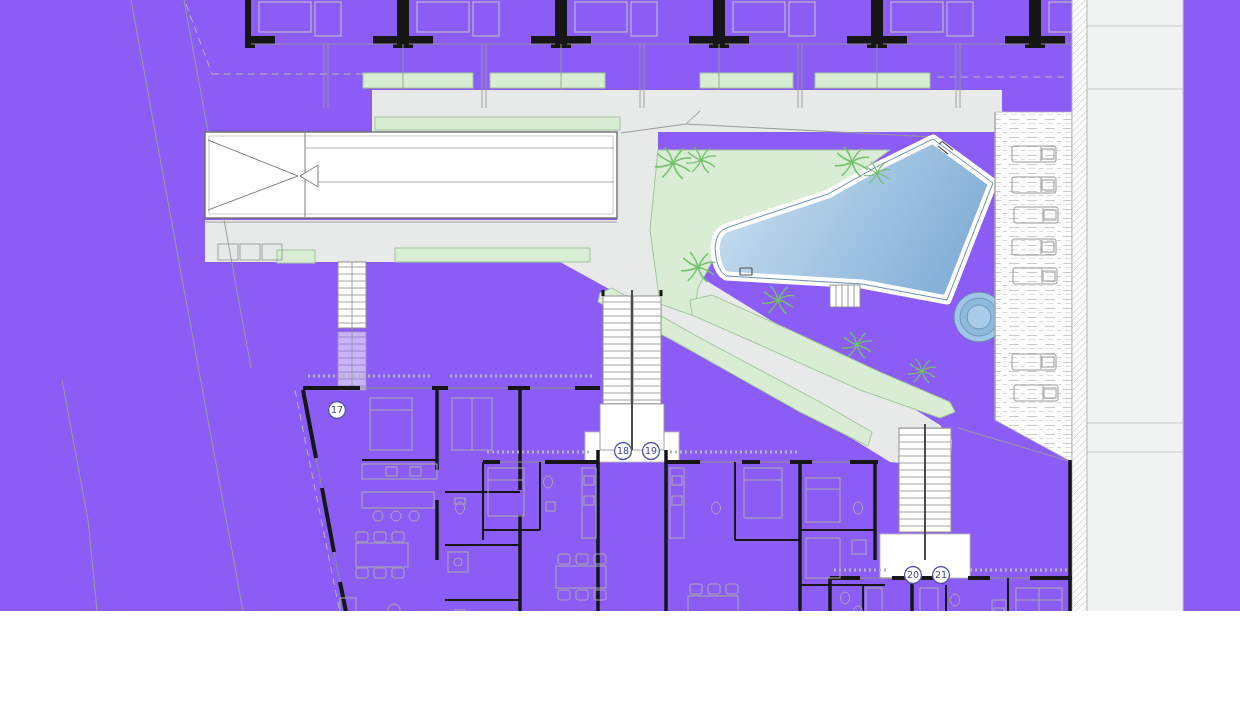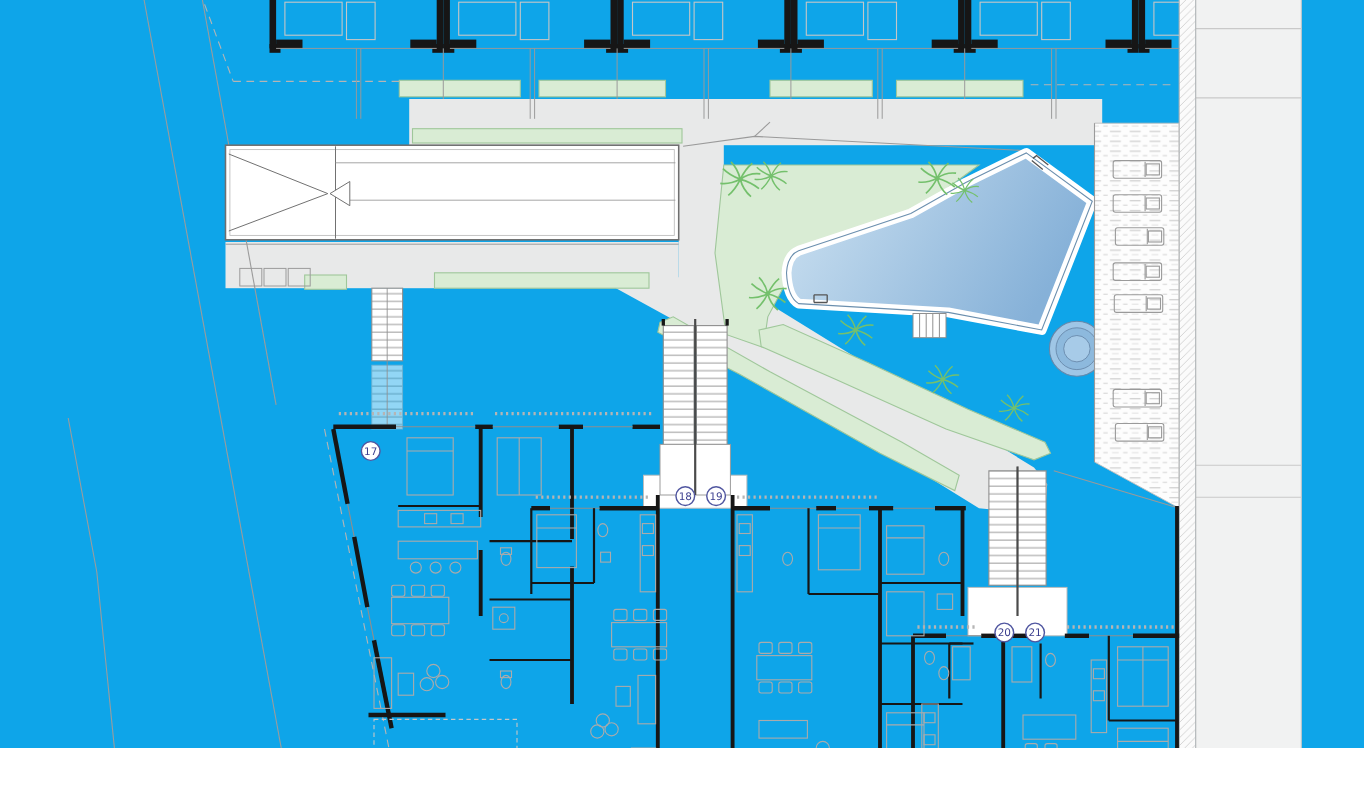--- a/index.html
+++ b/index.html
@@ -1,16 +1,16 @@
 <!DOCTYPE html>
 <html><head>
 <meta charset="utf-8">
 <style>
   html,body{margin:0;padding:0;background:#fff;}
-  .canvas{position:relative;width:1240px;height:680px;background:#0ea5e9;overflow:hidden;
+  .canvas{position:relative;width:1240px;height:611px;background:#8b5cf6;overflow:hidden;
           font-family:"DejaVu Sans", "Liberation Sans", sans-serif;}
   svg{display:block;}
   text.unit-label{font-family:"DejaVu Sans","Liberation Sans",sans-serif;font-size:9.5px;}
 </style>
 </head>
 <body>
 
 <div class="canvas">
 <svg id="plan" viewBox="0 0 1240 720" width="1240" height="720">
   <defs>

